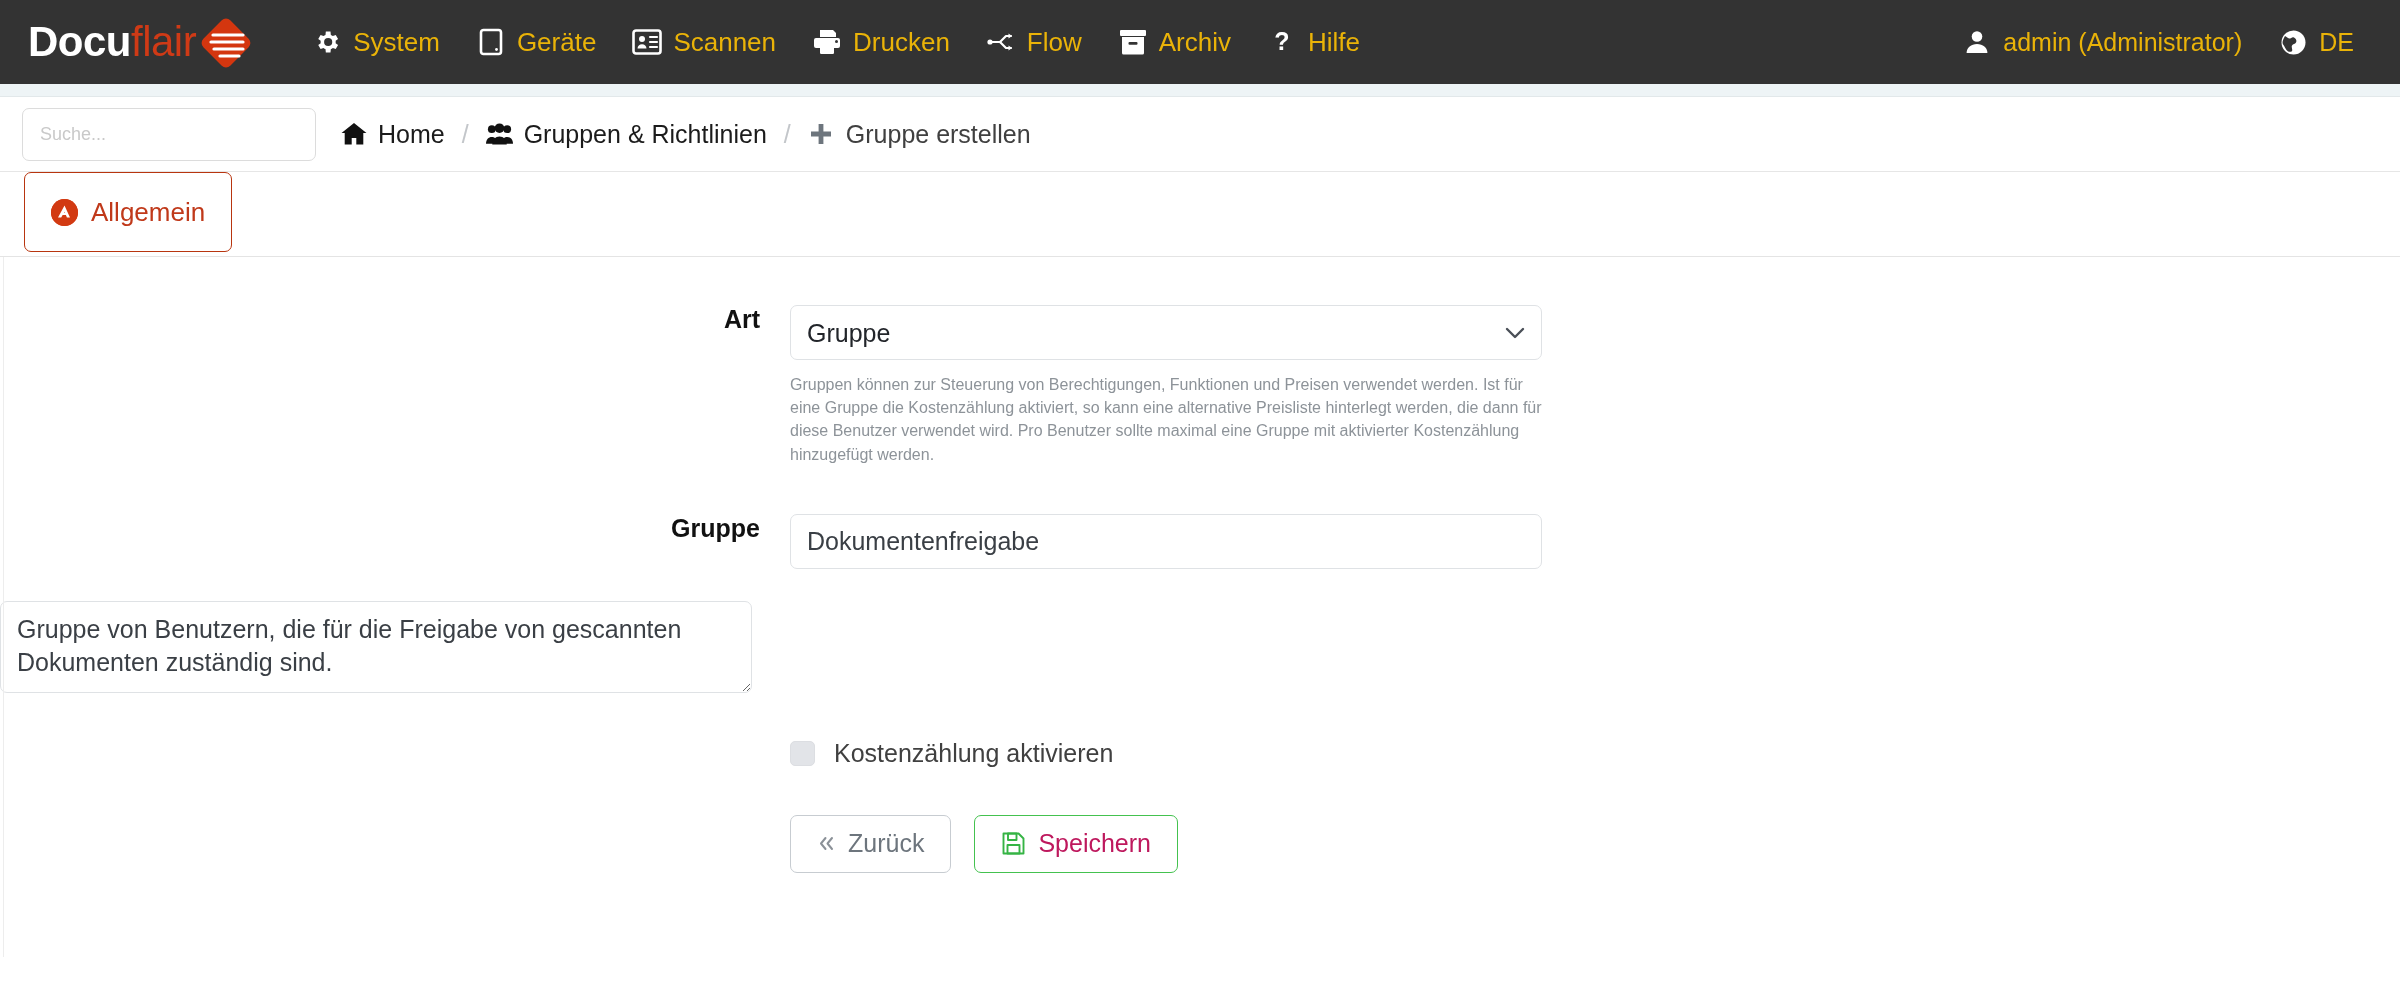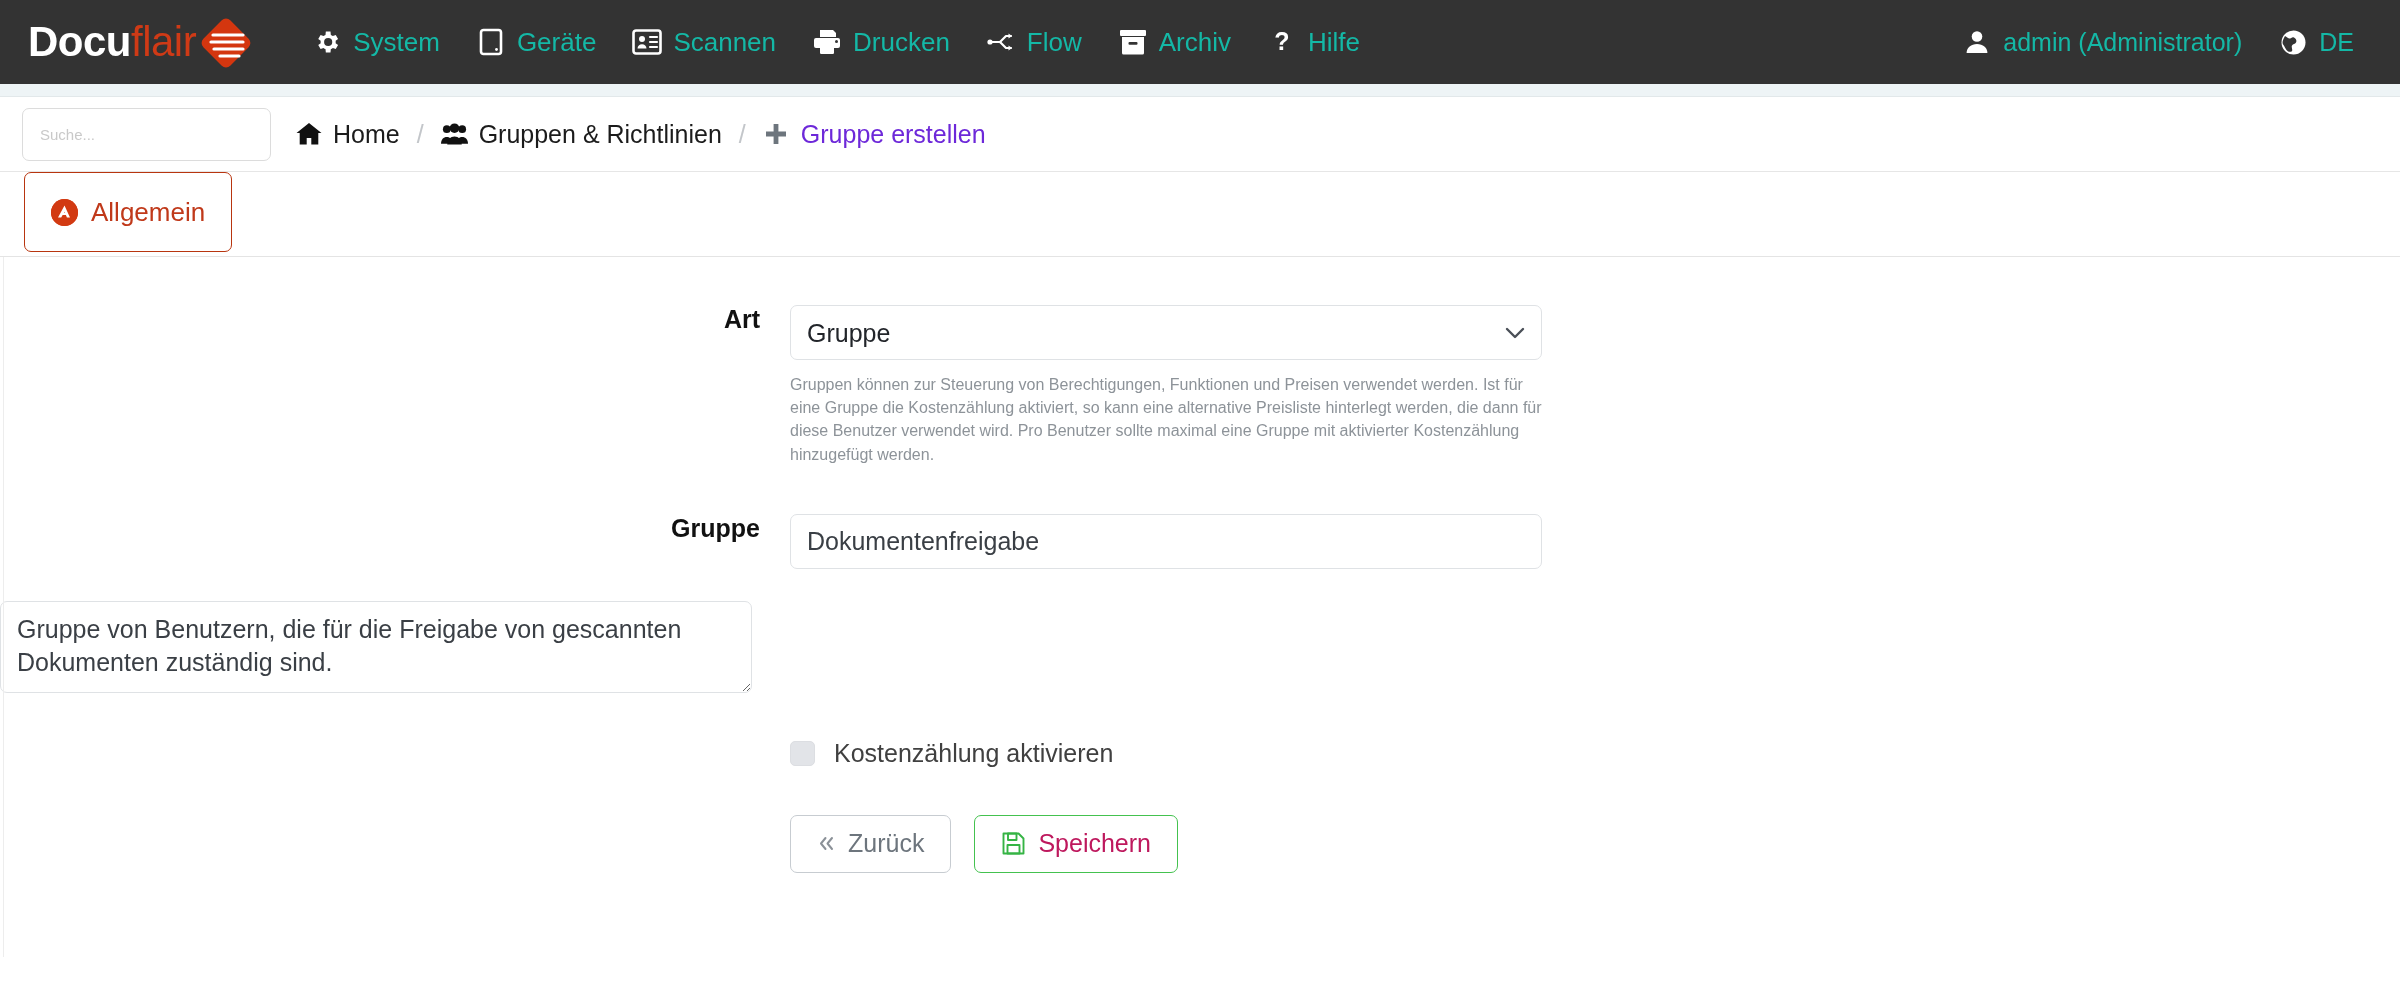--- a/index.html
+++ b/index.html
@@ -50,21 +50,21 @@
   .nav-items {
     display: flex;
     align-items: center;
     gap: 0px;
   }
   .nav-item {
     display: flex;
     align-items: center;
     gap: 11px;
     padding: 10px 18px;
-    color: #14b8a6;
+    color: #eab308;
     font-size: 26px;
     cursor: pointer;
     white-space: nowrap;
   }
   .nav-item .ico { display: flex; align-items: center; justify-content: center; width: 30px; height: 30px; flex: none; }
   .nav-item .ico svg { display: block; }
 
   .nav-right {
     position: absolute;
     right: 28px;
@@ -83,26 +83,26 @@
   }
   .subbar {
     height: 75px;
     background: #ffffff;
     border-bottom: 1px solid #e6e6e6;
     display: flex;
     align-items: center;
     padding-left: 22px;
   }
   .search-box {
-    width: 249px;
+    width: 294px;
     height: 53px;
     border: 1px solid #dcdcdc;
     border-radius: 7px;
     background: #fff;
-    font-size: 15px;
+    font-size: 18px;
     color: #333;
     padding: 16px 17px;
     font-family: "Liberation Sans", sans-serif;
     outline: none;
   }
   .search-box::placeholder { color: #c9c9c9; }
 
   .breadcrumb {
     display: flex;
     align-items: center;
@@ -111,21 +111,21 @@
     gap: 4px;
   }
   .bc-item {
     display: flex;
     align-items: center;
     gap: 11px;
     color: #1b1b1b;
     cursor: pointer;
     white-space: nowrap;
   }
-  .bc-item.muted { color: #6d28d9; cursor: default; }
+  .bc-item.muted { color: #404040; cursor: default; }
   .bc-sep { color: #c3c6ca; margin: 0 13px; font-size: 25px; }
   .bc-ico { display:flex; align-items:center; justify-content:center; width: 27px; height: 27px; flex:none; }
 
   
   .tabstrip {
     position: relative;
     height: 85px;
     padding-left: 24px;
     display: flex;
     align-items: flex-start;

